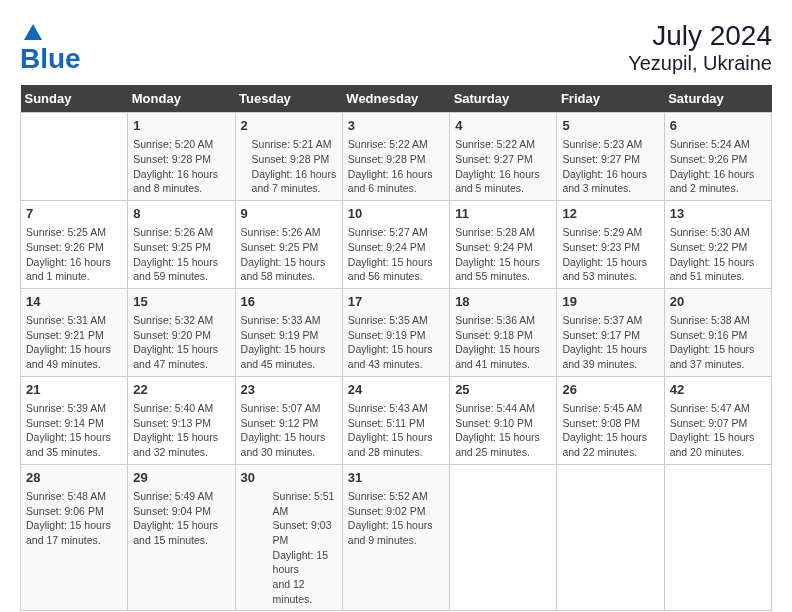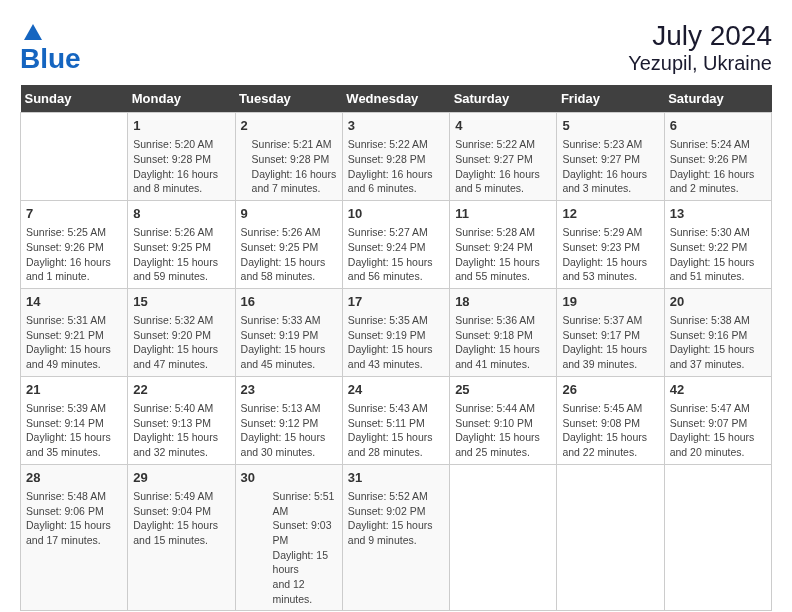--- a/index.html
+++ b/index.html
@@ -266,21 +266,21 @@
         </td>
         <td>
           <span class="day-number">22</span>
           <div class="day-info" style="white-space: pre-line;">Sunrise: 5:40 AM
 Sunset: 9:13 PM
 Daylight: 15 hours
 and 32 minutes.</div>
         </td>
         <td>
           <span class="day-number">23</span>
-          <div class="day-info" style="white-space: pre-line;">Sunrise: 5:13 AM
+          <div class="day-info" style="white-space: pre-line;">Sunrise: 5:07 AM
 Sunset: 9:12 PM
 Daylight: 15 hours
 and 30 minutes.</div>
         </td>
         <td>
           <span class="day-number">24</span>
           <div class="day-info" style="white-space: pre-line;">Sunrise: 5:43 AM
 Sunset: 5:11 PM
 Daylight: 15 hours
 and 28 minutes.</div>

